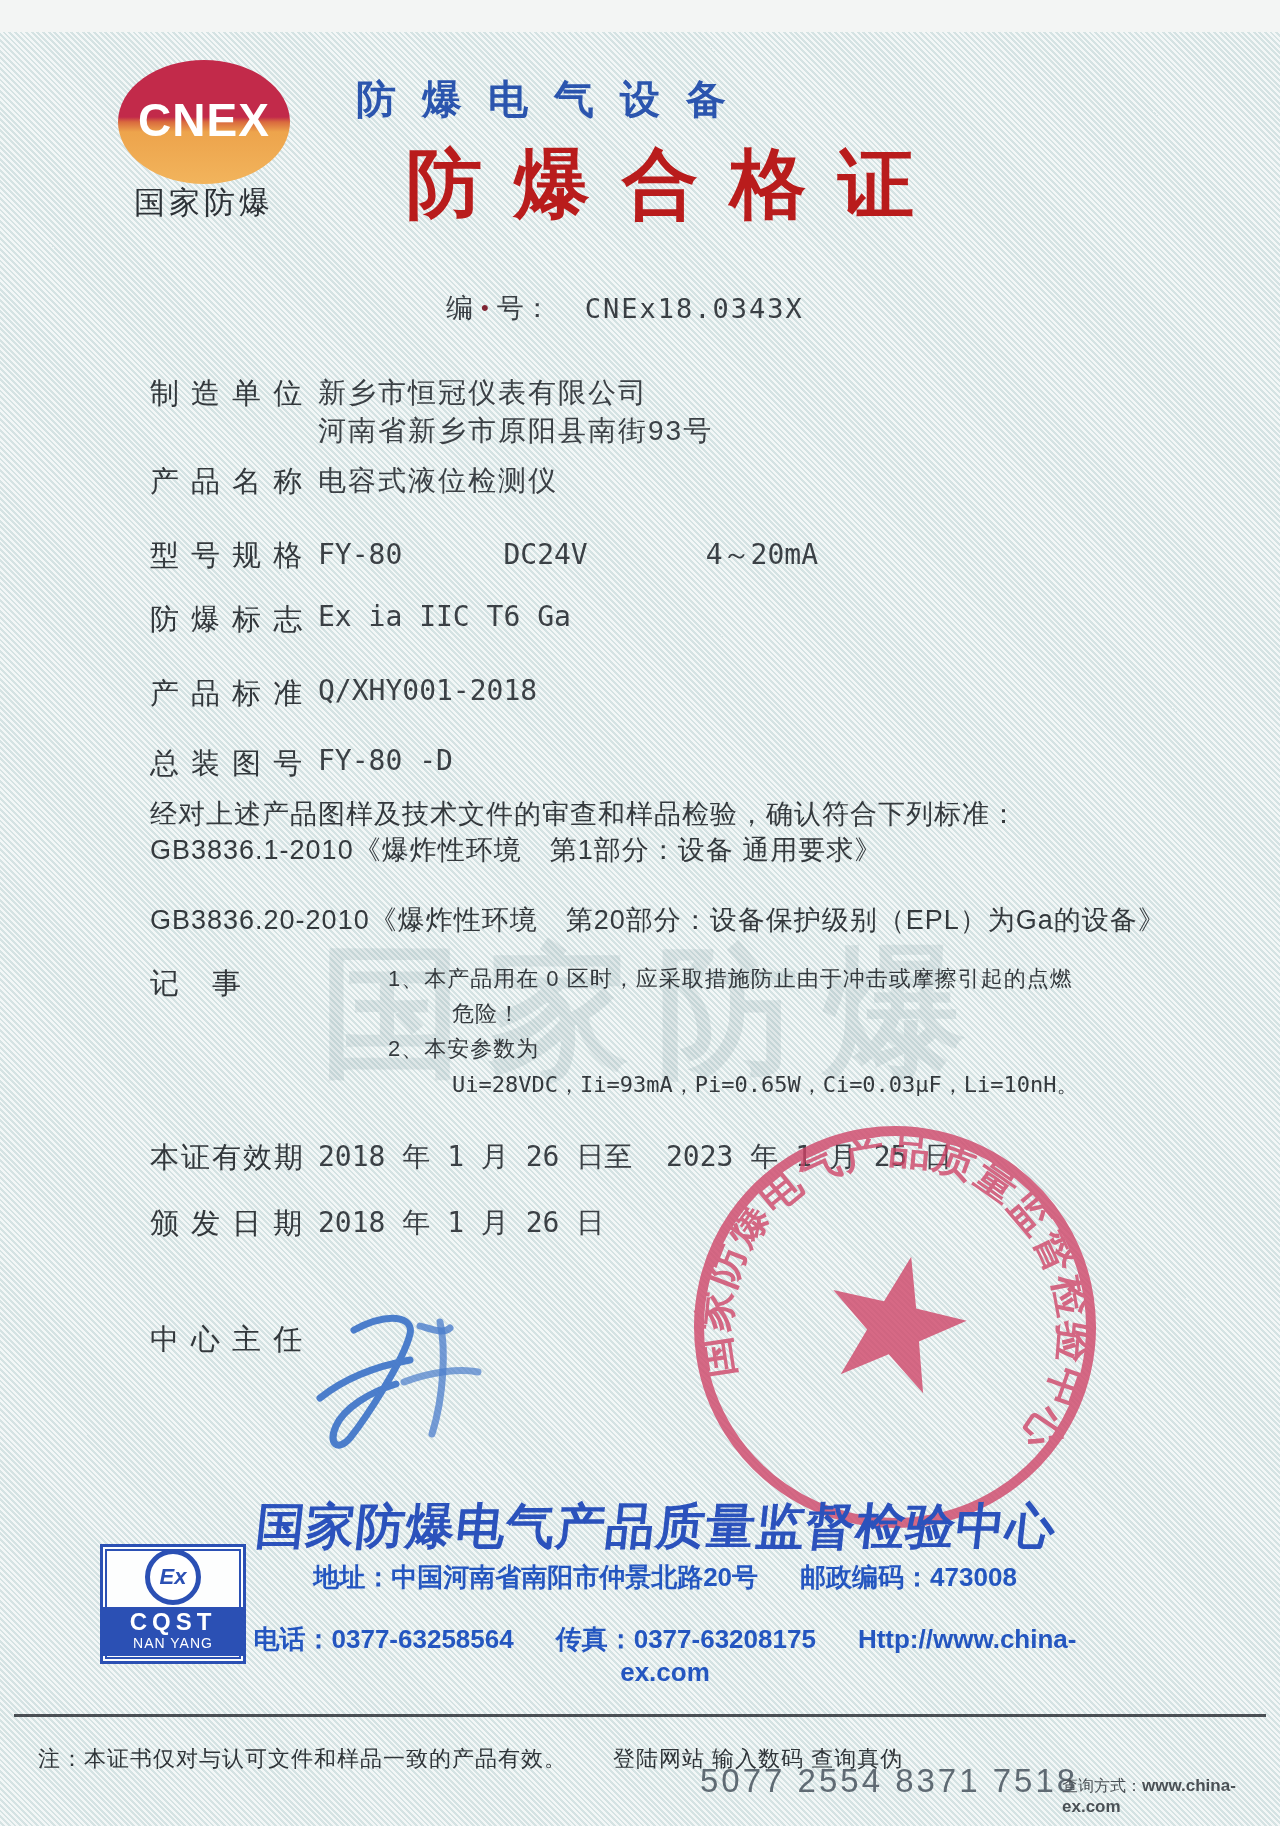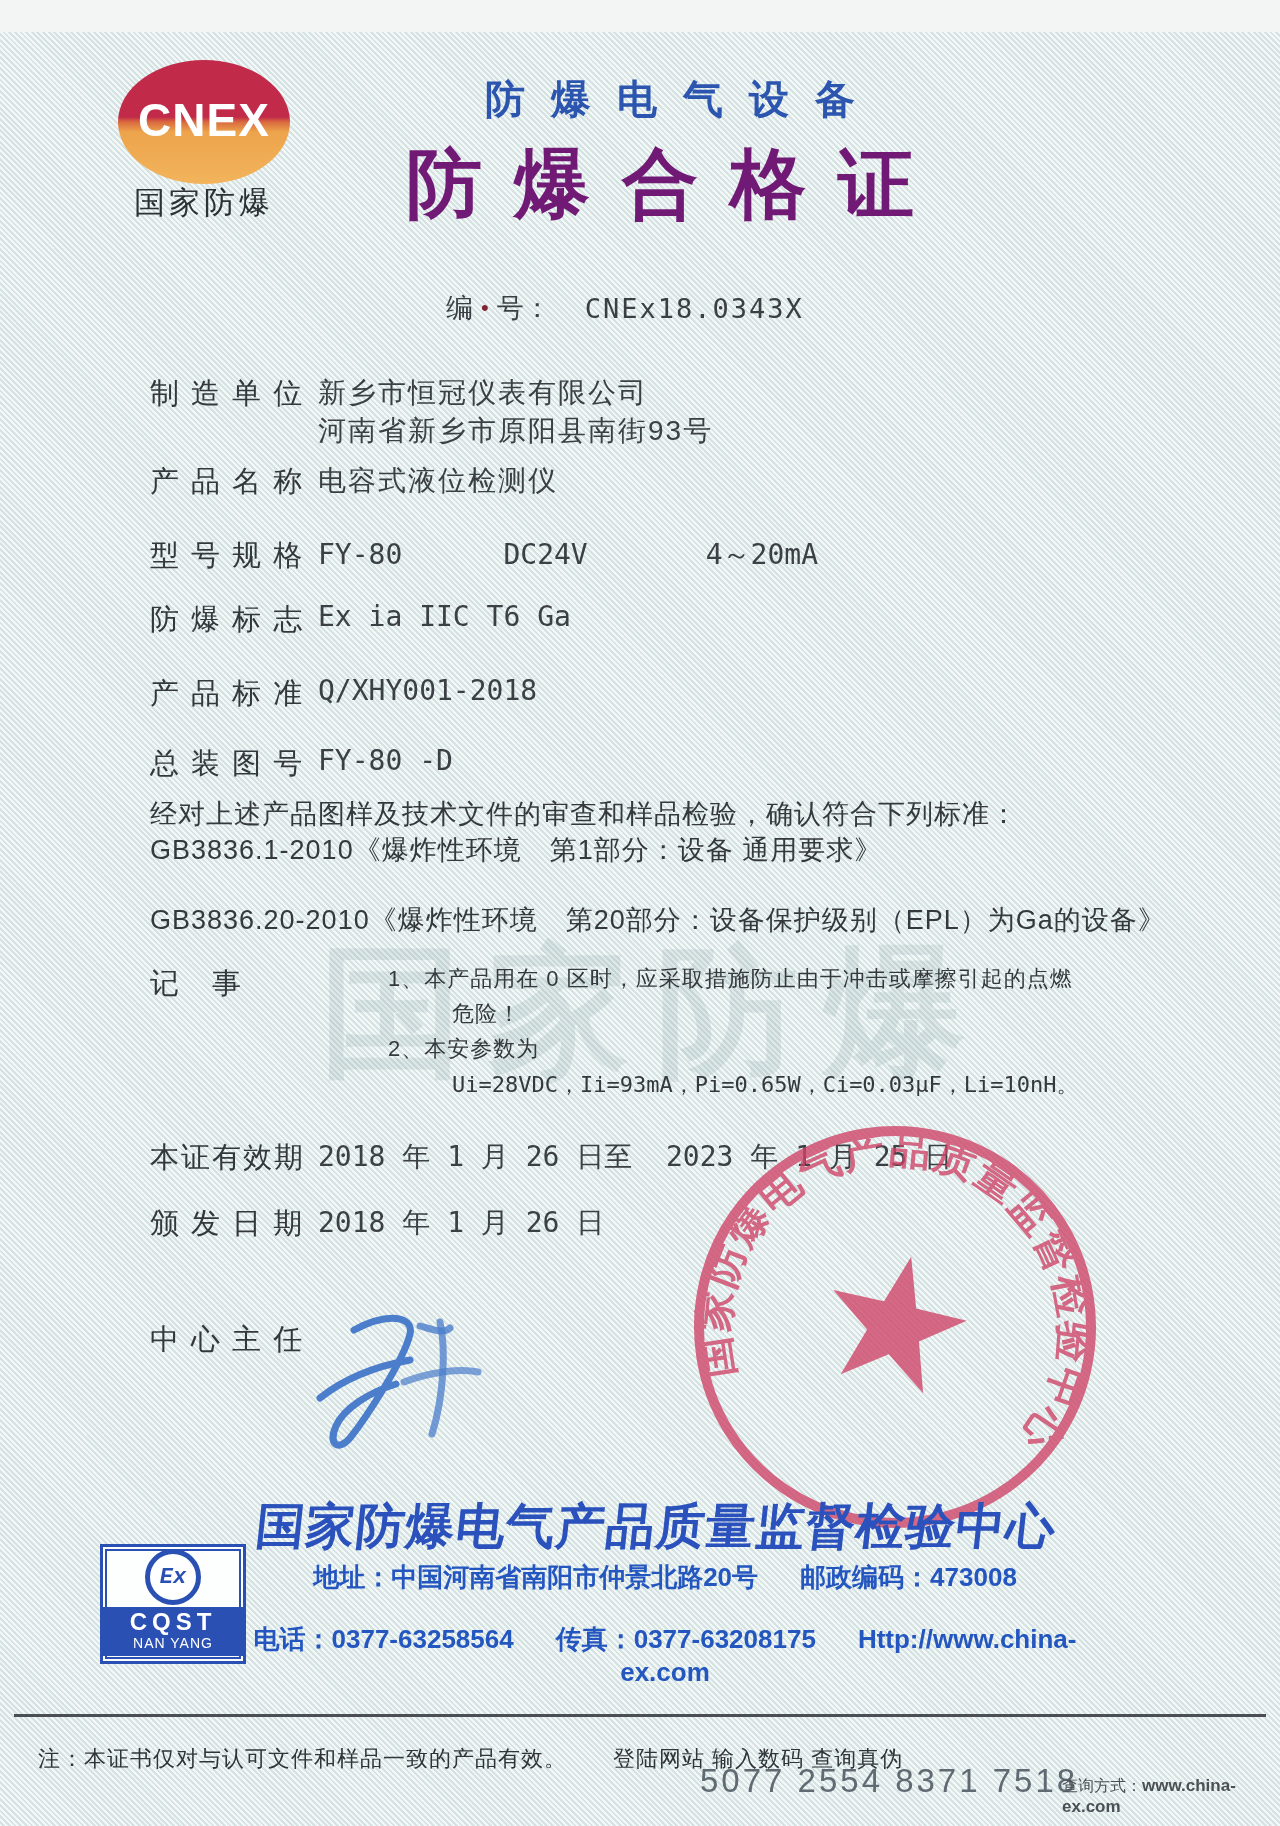--- a/index.html
+++ b/index.html
@@ -16,24 +16,24 @@
   .scan-top{position:absolute;top:0;left:0;right:0;height:32px;background:#f3f5f4;}
   
   .cnex-logo{
     position:absolute;left:118px;top:60px;width:172px;height:124px;border-radius:50%;
     background:linear-gradient(180deg,#c22a4a 0%,#c22a4a 46%,#d96a3e 50%,#eda44c 58%,#f2b45c 100%);
     display:flex;align-items:center;justify-content:center;
   }
   .cnex-word{color:#fff;font-size:46px;font-weight:bold;letter-spacing:1px;margin-top:-4px;}
   .cnex-caption{position:absolute;left:104px;top:182px;width:200px;text-align:center;
     font-size:31px;letter-spacing:4px;color:#2c3136;font-weight:500;}
-  .title-small{position:absolute;top:72px;left:330px;width:680px;text-align:center;
+  .title-small{position:absolute;top:72px;left:330px;width:680px;text-align:left;
     font-size:40px;font-weight:bold;color:#2b55ae;letter-spacing:26px;text-indent:26px;}
   .title-large{position:absolute;top:134px;left:250px;width:820px;text-align:center;
-    font-size:76px;font-weight:bold;color:#701a75;letter-spacing:32px;text-indent:32px;}
+    font-size:76px;font-weight:bold;color:#b91c1c;letter-spacing:32px;text-indent:32px;}
   .cert-line{position:absolute;top:290px;left:446px;font-size:27px;color:#3a3f44;display:flex;align-items:center;}
   .cert-dot{color:#7e2433;margin:0 8px;font-size:22px;}
   .cert-no{font-family:"DejaVu Sans Mono",monospace;margin-left:34px;letter-spacing:2px;}
   
   .watermark{position:absolute;top:918px;left:320px;font-size:142px;font-weight:bold;
     letter-spacing:26px;color:rgba(120,148,153,0.16);white-space:nowrap;}
   
   .frow{position:absolute;left:150px;display:flex;align-items:flex-start;}
   .flabel{width:168px;flex:none;font-size:29px;letter-spacing:2px;color:#33383c;font-weight:500;white-space:pre;}
   .fvalue{font-size:28px;white-space:pre;color:#3b4045;font-family:"DejaVu Sans Mono","Liberation Sans",monospace;}
@@ -52,21 +52,21 @@
   .org-name{position:absolute;top:1494px;left:256px;width:810px;font-size:49px;font-weight:bold;
     color:#2b52bc;letter-spacing:1px;transform:skewX(-6deg);white-space:nowrap;}
   .org-line{position:absolute;left:250px;width:830px;text-align:center;font-weight:bold;color:#2456c0;}
   .org-line1{top:1560px;font-size:26px;}
   .org-line2{top:1622px;font-size:26px;}
   .gap{margin-left:42px;}
   .badge{position:absolute;left:100px;top:1544px;width:140px;height:114px;
     border:3px solid #2b50b4;background:#fdfefe;box-shadow:inset 0 0 0 2px #fdfefe,inset 0 0 0 4px #2b50b4;}
   .badge-top{height:60px;display:flex;align-items:flex-end;justify-content:center;}
   .badge-circle{width:46px;height:46px;border:5px solid #2b50b4;border-radius:50%;
-    display:flex;align-items:center;justify-content:center;background:#fff;margin-bottom:2px;font-family:Liberation Mono, monospace;}
+    display:flex;align-items:center;justify-content:center;background:#fff;margin-bottom:2px;}
   .badge-ex{color:#2b50b4;font-weight:bold;font-size:22px;font-style:italic;}
   .badge-bottom{height:48px;background:#2b50b4;color:#fff;text-align:center;padding-top:1px;}
   .badge-cqst{font-size:24px;letter-spacing:5px;font-weight:bold;line-height:27px;}
   .badge-city{font-size:14px;letter-spacing:1px;line-height:16px;}
   
   .divider{position:absolute;top:1714px;left:14px;width:1252px;border-top:3px solid #4a4f54;}
   .foot-note{position:absolute;top:1744px;left:38px;font-size:22px;color:#2f3438;letter-spacing:1px;}
   .foot-hint{margin-left:46px;}
   .foot-code{position:absolute;top:1762px;left:700px;font-size:33px;color:#5f6a73;
     font-family:Liberation Sans, sans-serif;letter-spacing:3px;}

